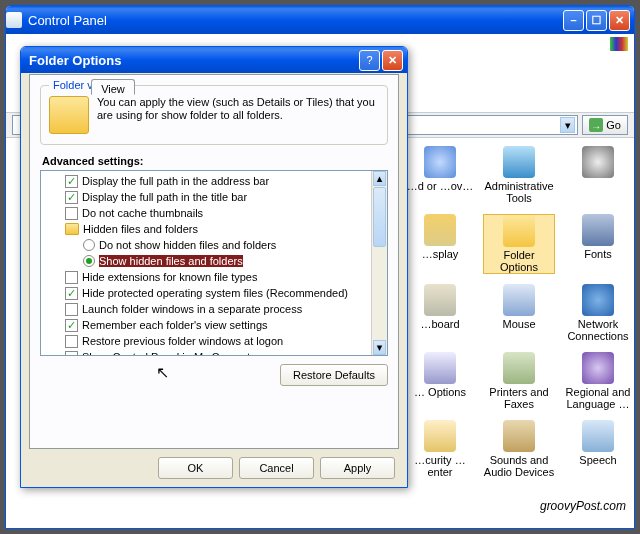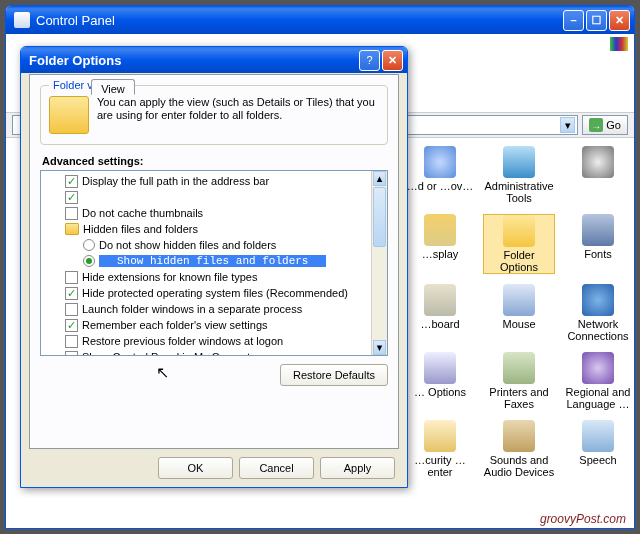--- a/index.html
+++ b/index.html
@@ -1,20 +1,20 @@
 <!DOCTYPE html>
 <html><head>
 <meta charset="utf-8">
 <style>
 * { box-sizing: border-box; margin: 0; padding: 0; font-family: Tahoma, sans-serif; font-size: 11px; }
 body { background: #555; width: 640px; height: 534px; position: relative; overflow: hidden; }
 
 
 .cp-window { position: absolute; left: 5px; top: 5px; width: 630px; height: 524px; background: #fff; border: 1px solid #0055EA; border-radius: 6px 6px 0 0; overflow: hidden; }
-.cp-titlebar { height: 28px; background: linear-gradient(#0058e6, #3a81f0 10%, #0055ea 50%, #0048c7); color: #fff; display: flex; align-items: center; padding: 0 4px 0 8px; }
+.cp-titlebar { height: 28px; background: linear-gradient(#0058e6, #3a81f0 10%, #0055ea 50%, #0048c7); color: #fff; display: flex; align-items: center; padding: 0 4px 0 0; }
 .cp-titlebar .icon { width: 16px; height: 16px; margin-right: 6px; background: linear-gradient(#fff,#cde); border-radius:2px; }
 .cp-titlebar .title { flex: 1; font-size: 13px; }
 .win-btns { display: flex; gap: 2px; }
 .win-btn { width: 21px; height: 21px; border: 1px solid #fff; border-radius: 3px; display:flex; align-items:center; justify-content:center; color:#fff; font-weight:bold; cursor:pointer; }
 .win-btn.min { background: linear-gradient(#4c8bf5,#2b6de0); }
 .win-btn.max { background: linear-gradient(#4c8bf5,#2b6de0); }
 .win-btn.close { background: linear-gradient(#f08262,#d6471f); }
 
 .cp-addr { height: 26px; background:#f0f0f0; border-top:1px solid #ccc; border-bottom:1px solid #ccc; display:flex; align-items:center; padding:0 6px; gap:4px; position: absolute; top: 106px; left:0; right:0; }
 .cp-addr .flag { width:18px; height:14px; background: linear-gradient(90deg,#3c3,#33c,#c33,#cc3); margin-left:auto; }
@@ -23,21 +23,21 @@
 .go-btn { height:20px; border:1px solid #7f9db9; background:linear-gradient(#fff,#e8e8e8); padding:0 6px; display:flex; align-items:center; gap:3px; cursor:pointer;}
 .go-icon { width:14px; height:14px; background:#5a5; border-radius:2px; color:#fff; display:flex;align-items:center;justify-content:center; font-size:10px;}
 
 .cp-body { position:absolute; top: 134px; left:1px; right:1px; bottom:22px; background:#fff; overflow:hidden; }
 .icon-grid { position:absolute; left:395px; top:0; right:0; bottom:0; display:grid; grid-template-columns: repeat(3, 75px); gap: 10px 4px; padding:6px 2px; align-content:start;}
 .cp-item { display:flex; flex-direction:column; align-items:center; text-align:center; width:72px; cursor:pointer;}
 .cp-item.sel { background:#fde8a8; border:1px solid #e0b63b;}
 .cp-ico { width:32px; height:32px; margin-bottom:2px; border-radius:4px; }
 .cp-item span { line-height:12px; }
 
-.watermark { position:absolute; right:8px; bottom:2px; color:#7f1d1d; font-size:12px; font-style:italic;}
+.watermark { position:absolute; right:8px; bottom:15px; color:#000000; font-size:12px; font-style:italic;}
 
 
 .fo-window { position:absolute; left:20px; top:46px; width:388px; height:442px; background:#ece9d8; border:1px solid #0055EA; border-radius:6px 6px 0 0; box-shadow: 2px 2px 8px rgba(0,0,0,.4); }
 .fo-title { height:26px; background:linear-gradient(#2a7be8,#3a81f0 10%,#0055ea 50%,#0048c7); color:#fff; display:flex; align-items:center; padding:0 4px 0 8px; border-radius:5px 5px 0 0;}
 .fo-title .t { flex:1; font-weight:bold; font-size:13px;}
 .fo-title .help { width:21px; height:21px; border:1px solid #fff; border-radius:3px; background:linear-gradient(#4c8bf5,#2b6de0); color:#fff; display:flex;align-items:center;justify-content:center; cursor:pointer; margin-right:2px;}
 .fo-title .closeb { width:21px; height:21px; border:1px solid #fff; border-radius:3px; background:linear-gradient(#f08262,#d6471f); color:#fff; display:flex;align-items:center;justify-content:center; font-weight:bold; cursor:pointer;}
 
 .tabstrip { display:flex; height:22px; padding: 6px 6px 0 10px; position:relative;}
 .tab { padding:3px 9px 2px; border:1px solid #919b9c; border-bottom:none; background:#f6f4ec; border-radius:3px 3px 0 0; margin-right:1px; cursor:pointer; position:relative; top:1px; }
@@ -61,21 +61,21 @@
 .sbtn.up{ top:0;} .sbtn.dn{ bottom:0;}
 .tree-inner { padding:2px 2px; }
 .row { display:flex; align-items:center; height:16px; padding-left:4px; gap:4px;}
 .row.indent1 { padding-left:22px;}
 .row.indent2 { padding-left:40px;}
 .cb { width:13px; height:13px; border:1px solid #888; background:#fff; display:flex; align-items:center; justify-content:center;}
 .cb.checked::after { content:"✓"; color:#20a020; font-size:11px; line-height:10px;}
 .rb { width:12px; height:12px; border:1px solid #888; border-radius:50%; background:#fff; display:flex;align-items:center;justify-content:center;}
 .rb.sel::after { content:""; width:6px; height:6px; background:#20a020; border-radius:50%;}
 .folder-ico { width:14px; height:12px; background:linear-gradient(#fce79a,#f5c542); border:1px solid #d6a828; border-radius:1px;}
-.row.selected span.lbl { background:#3b82f6; color:#fff; padding:0 18px;font-family:Liberation Mono, monospace;}
+.row.selected span.lbl { background:#7f1d1d; color:#fff; padding:0 0;}
 
 .restore-row { display:flex; justify-content:flex-end; margin-top:8px;}
 .dlg-btns { position:absolute; right:12px; bottom:8px; display:flex; gap:6px;border-radius:11px;}
 .dlg-btns .btn { width:75px; justify-content:center;}
 
 .cursor { position:absolute; left:135px; top:316px; font-size:16px; color:#000; pointer-events:none; z-index:50; text-shadow: 0 0 2px #fff;}
 
 
 .i1{background:radial-gradient(#c3d9ff,#5b8edb);} .i2{background:linear-gradient(#b7e0f7,#3b8eca);} .i3{background:radial-gradient(#eee,#777);} 
 .i4{background:linear-gradient(#f4d06a,#dc8);} .i5{background:linear-gradient(#fce79a,#f5c542);} .i6{background:linear-gradient(#b6c5de,#5f7aa8);}
@@ -187,33 +187,34 @@
       <div class="tab active">View</div>
       <div class="tab">File Types</div>
       <div class="tab">Offline Files</div>
     </div>
 
   <div class="tab-pane">
     <div class="groupbox">
       <div class="legend">Folder views</div>
       <div class="fv-row">
         <div class="fv-icon"></div>
-        <div class="fv-txt">You can apply the view (such as Details or Tiles) that you are using for enter folder to all folders.</div>
+        <div class="fv-txt">You can apply the view (such as Details or Tiles) that you are using for show folder to all folders.</div>
       </div>
     </div>
 
     <div class="adv-label">Advanced settings:</div>
     <div class="tree">
       <div class="tree-inner" id="tree-inner">
           <div class="row indent1">
             <div class="cb checked"></div>
             <span class="lbl">Display the full path in the address bar</span>
           </div>
           <div class="row indent1">
             <div class="cb checked"></div>
+            <span class="lbl">Display the full path in the title bar</span>
           </div>
           <div class="row indent1">
             <div class="cb"></div>
             <span class="lbl">Do not cache thumbnails</span>
           </div>
           <div class="row indent1">
             <div class="folder-ico"></div>
             <span class="lbl">Hidden files and folders</span>
           </div>
           <div class="row indent2">

